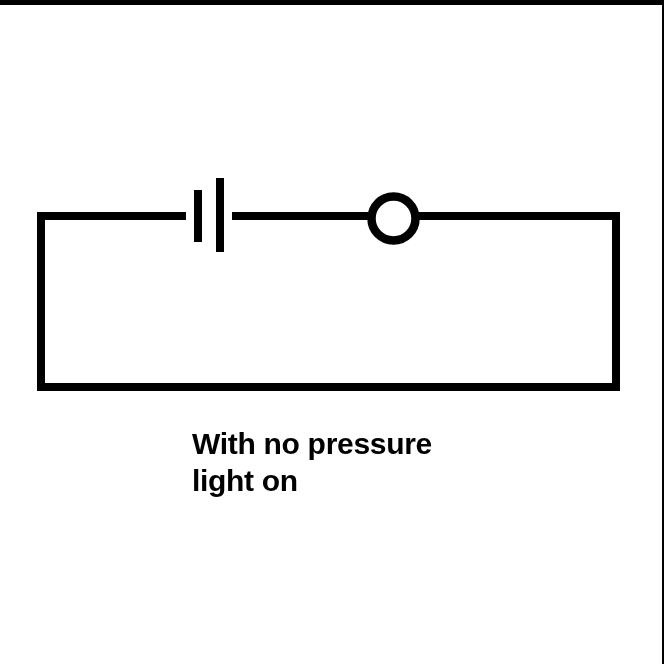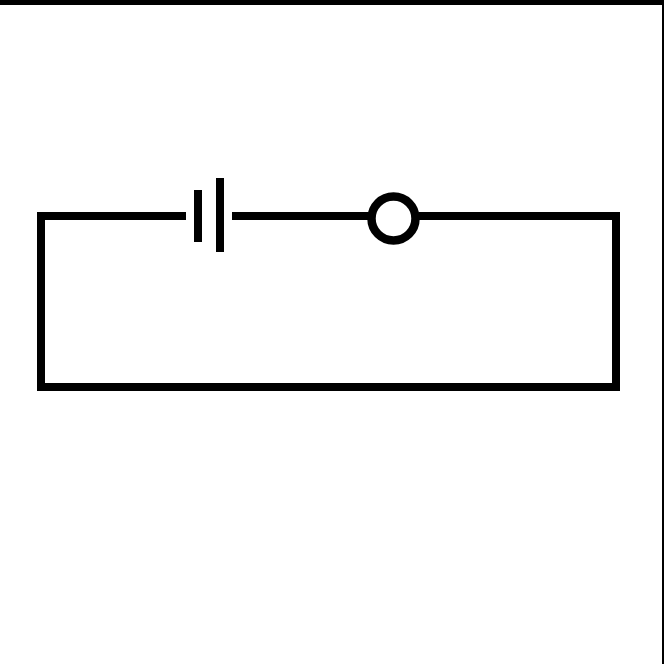--- a/index.html
+++ b/index.html
@@ -60,13 +60,15 @@
   <line x1="198" y1="190" x2="198" y2="242" stroke="#000000" stroke-width="8" stroke-linecap="butt"></line>
 
   <line x1="220" y1="178" x2="220" y2="252" stroke="#000000" stroke-width="8" stroke-linecap="butt"></line>
 
   <line x1="232" y1="216" x2="372" y2="216" stroke="#000000" stroke-width="8" stroke-linecap="butt"></line>
 
   <circle cx="393.5" cy="218.5" r="22" fill="none" stroke="#000000" stroke-width="8.5"></circle>
 </svg>
 
 <div class="caption">
+  <span class="line">With no pressure</span>
+  <span class="line">light on</span>
 </div>
 
 </body></html>

